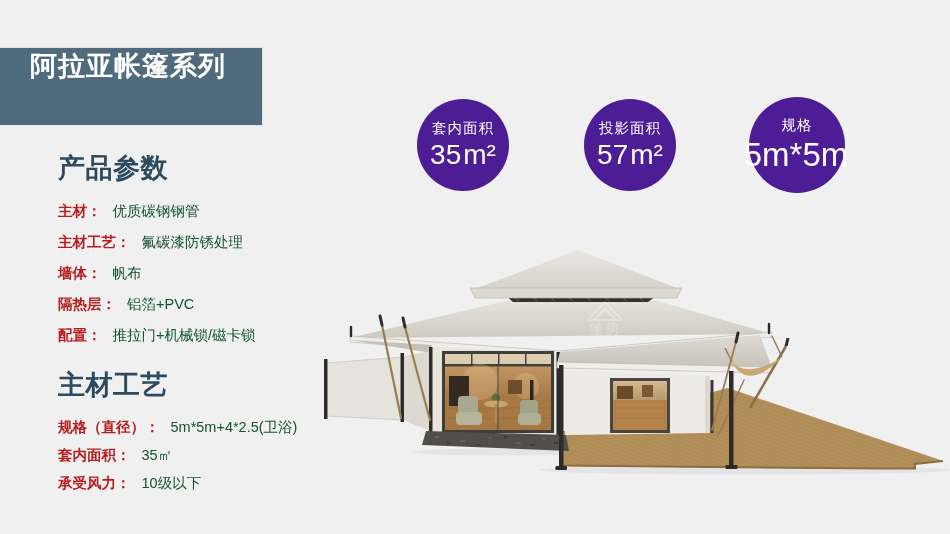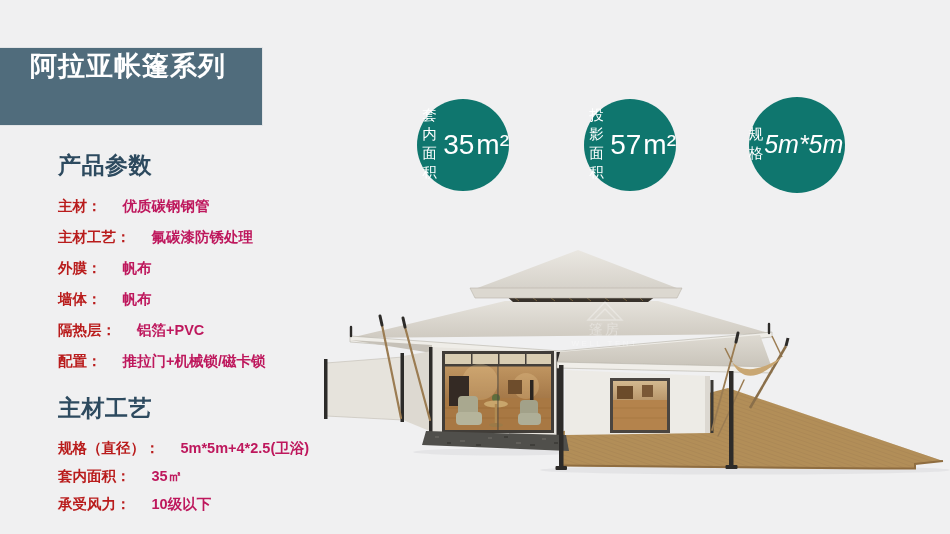--- a/index.html
+++ b/index.html
@@ -10,55 +10,54 @@
     color:#4a4a4a;
   }
   .banner{
     position:absolute;left:0;top:48px;width:262px;height:77px;
     background:#506c7c;outline:1px solid #e2e4e6;
     display:flex;align-items:flex-start;box-sizing:border-box;padding-left:30px;
     color:#ffffff;font-size:27px;font-weight:bold;letter-spacing:1px;
   }
   .params{position:absolute;left:58px;top:150px;width:320px;}
   .section-title{
-    color:#2d4a5f;font-size:23px;font-weight:bold;margin:0 0 10px 0;letter-spacing:.5px;
+    color:#2d4a5f;font-size:27px;font-weight:bold;margin:0 0 10px 0;letter-spacing:.5px;
   }
   .section-title.second{margin-top:16px;}
   .rows-1 .row{line-height:31px;}
   .rows-2 .row{line-height:28px;}
   .row{font-size:14.5px;white-space:nowrap;}
   .row .lbl{font-weight:bold;color:#b91c1c;}
-  .row .val{color:#be185d;margin-left:21px;font-weight:bold;}
+  .row .val{color:#14532d;margin-left:11px;}
   .badge{
-    position:absolute;border-radius:50%;background:#0f766e;color:#fff;
-    display:flex;flex-direction:row;align-items:center;justify-content:center;
+    position:absolute;border-radius:50%;background:#4c1d95;color:#fff;
+    display:flex;flex-direction:column;align-items:center;justify-content:center;
     text-align:center;
   }
   .badge .b-lbl{font-size:14.5px;letter-spacing:1px;margin-bottom:2px;}
   .badge .b-val{font-size:28px;line-height:1.1;}
   .badge .b-unit{margin-left:2px;}
   #badge-1{left:417px;top:99px;width:92px;height:92px;}
   #badge-2{left:584px;top:99px;width:92px;height:92px;}
   #badge-3{left:749px;top:97px;width:96px;height:96px;}
-  #badge-3 .b-val{font-size:25px;font-style:italic;}
+  #badge-3 .b-val{font-size:33px;}
   .tent-wrap{position:absolute;left:320px;top:230px;width:630px;height:300px;}
 </style>
 </head>
 <body>
 
 <div class="banner">
   <span>阿拉亚帐篷系列</span>
 </div>
 
 <div class="params">
   <h2 class="section-title">产品参数</h2>
   <div class="rows-1">
     <div class="row"><span class="lbl">主材：</span><span class="val">优质碳钢钢管</span></div>
     <div class="row"><span class="lbl">主材工艺：</span><span class="val">氟碳漆防锈处理</span></div>
-    <div class="row"><span class="lbl">外膜：</span><span class="val">帆布</span></div>
     <div class="row"><span class="lbl">墙体：</span><span class="val">帆布</span></div>
     <div class="row"><span class="lbl">隔热层：</span><span class="val">铝箔+PVC</span></div>
     <div class="row"><span class="lbl">配置：</span><span class="val">推拉门+机械锁/磁卡锁</span></div>
   </div>
 
   <h2 class="section-title second">主材工艺</h2>
   <div class="rows-2">
     <div class="row"><span class="lbl">规格（直径）：</span><span class="val">5m*5m+4*2.5(卫浴)</span></div>
     <div class="row"><span class="lbl">套内面积：</span><span class="val">35㎡</span></div>
     <div class="row"><span class="lbl">承受风力：</span><span class="val">10级以下</span></div>

